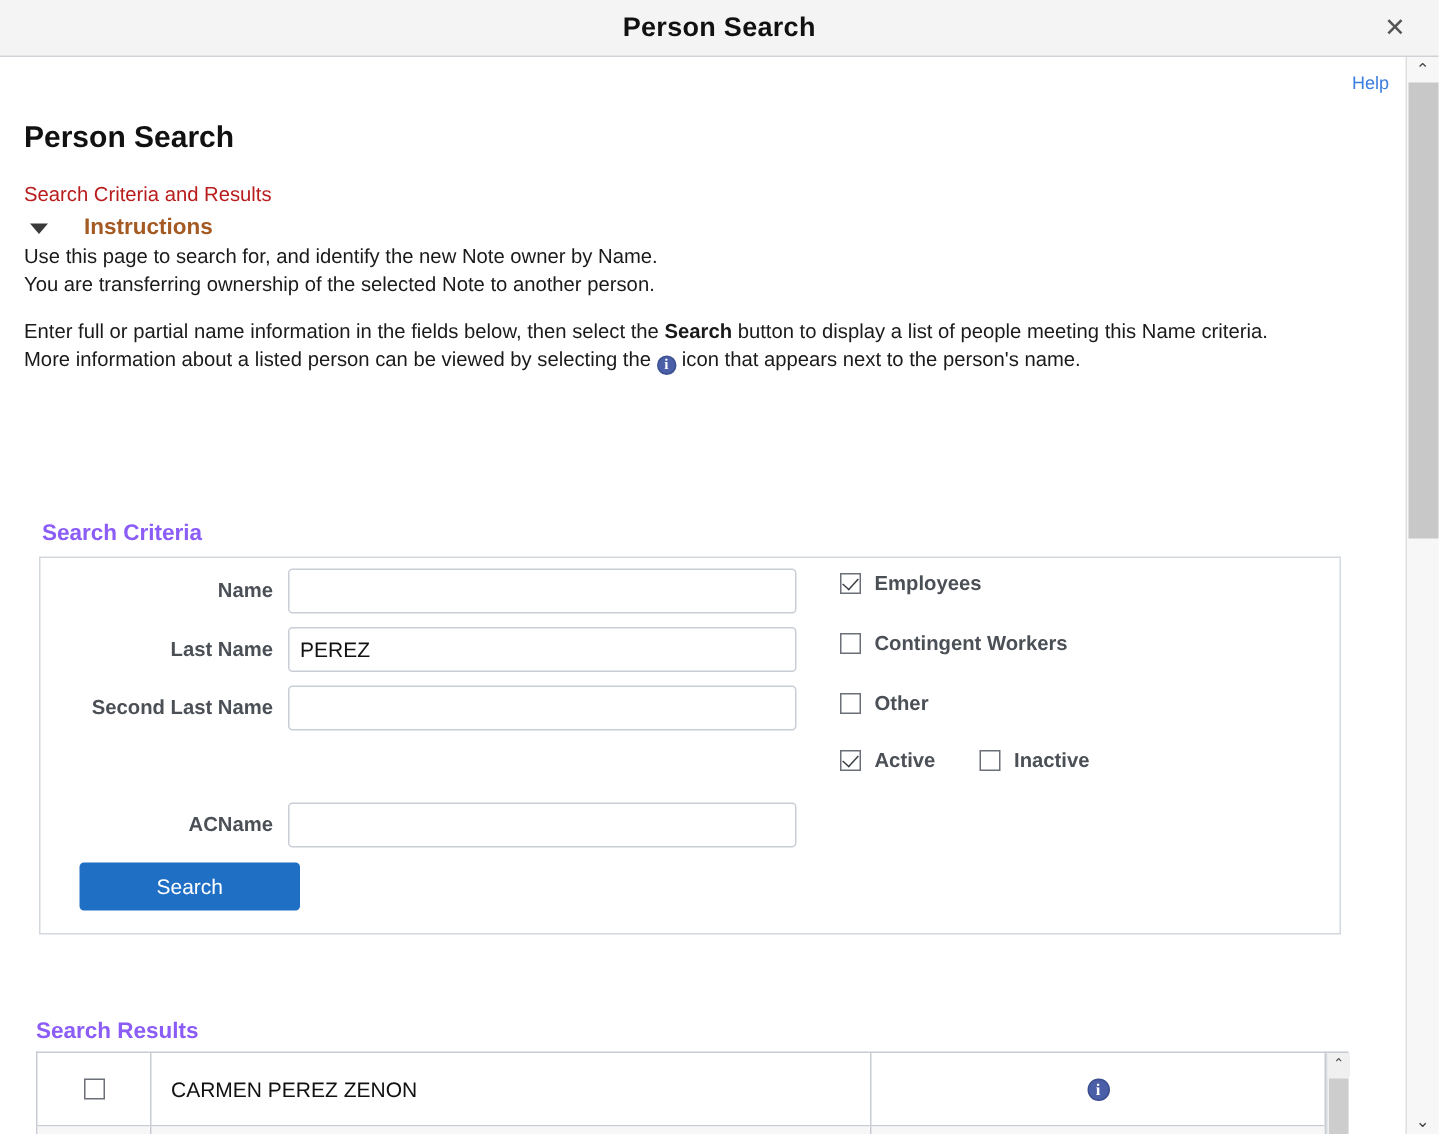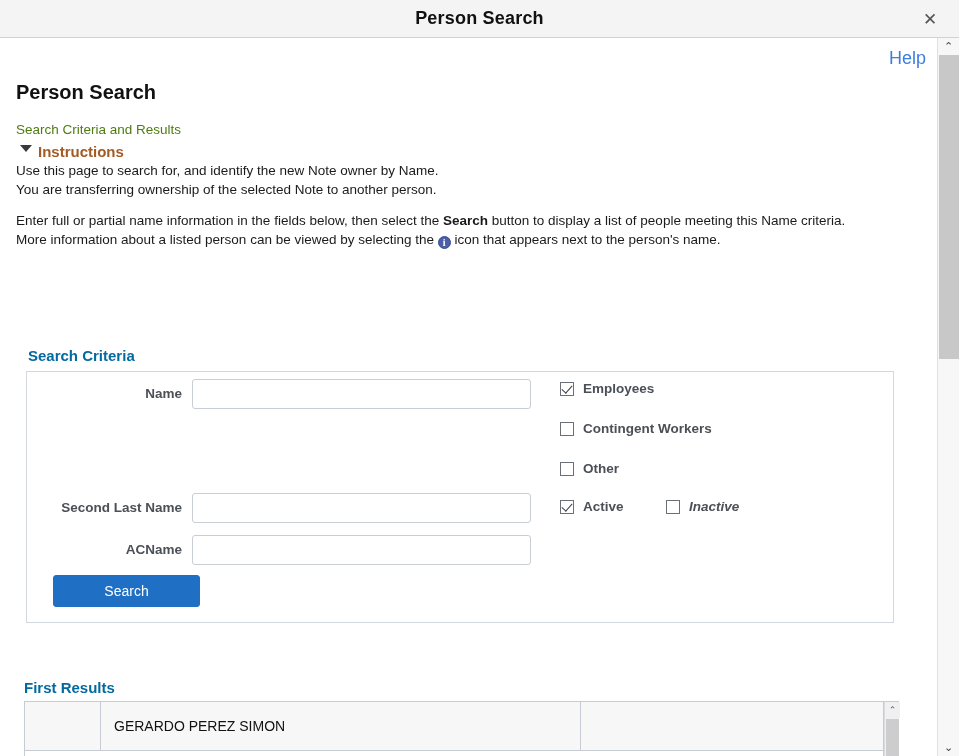--- a/index.html
+++ b/index.html
@@ -40,40 +40,40 @@
   
   .content {
     position: absolute; left: 0; top: 38px;
     width: 937px; height: 718px;
     background: #ffffff;
     overflow: hidden;
   }
 
   .help-link {
     position: absolute; right: 11px; top: 10px;
-    font-size: 18px; color: #3c7de0;
+    font-size: 12px; color: #3c7de0;
     text-decoration: none; cursor: pointer;
   }
 
   .page-title {
     position: absolute; left: 16px; top: 43px;
     font-size: 20px; font-weight: bold; color: #111;
   }
 
   .subtitle {
     position: absolute; left: 16px; top: 84px;
-    font-size: 13.5px; color: #4d7c0f;
+    font-size: 13.5px; color: #b91c1c;
   }
 
   
   .instr-header {
     position: absolute; left: 20px; top: 105px;
     font-size: 15px; font-weight: bold; color: #a45a23;
     cursor: pointer;
-    display: flex; align-items: flex-start; gap: 6px;
+    display: flex; align-items: center; gap: 24px;
   }
   .tri-down {
     width: 0; height: 0;
     border-left: 6px solid transparent;
     border-right: 6px solid transparent;
     border-top: 7px solid #3a3a3a;
     display: inline-block;
     margin-top: 2px;
   }
   .instr-body {
@@ -98,21 +98,21 @@
     font-family: "Liberation Serif", serif;
   }
   .info-dot.big {
     width: 15px; height: 15px; line-height: 14px; font-size: 11px;
     cursor: pointer;
   }
 
   
   .sec-label {
     position: absolute;
-    font-size: 15px; font-weight: bold; color: #0369a1;
+    font-size: 15px; font-weight: bold; color: #8b5cf6;
   }
   #search-criteria-label { left: 28px; top: 309px; }
   #search-results-label  { left: 24px; top: 641px; }
 
   .criteria-box {
     position: absolute; left: 26px; top: 333px;
     width: 868px; height: 252px;
     border: 1px solid #d3d8de;
     background: #fff;
   }
@@ -300,22 +300,26 @@
 
   <div class="sec-label" id="search-criteria-label">Search Criteria</div>
 
   <div class="criteria-box">
 
     <div class="field-row" style="top:7px;">
       <div class="field-label">Name</div>
       <input class="field-input" type="text" value="" style="">
     </div>
 
-
-    <div class="field-row" style="top:85px;margin-top:36px;">
+    <div class="field-row" style="top:46px;">
+      <div class="field-label">Last Name</div>
+      <input class="field-input" type="text" value="PEREZ" style="">
+    </div>
+
+    <div class="field-row" style="top:85px;">
       <div class="field-label">Second Last Name</div>
       <input class="field-input" type="text" value="" style="">
     </div>
 
 
     <div class="field-row" style="top:163px;">
       <div class="field-label">ACName</div>
       <input class="field-input" type="text" value="" style="">
     </div>
 
@@ -331,30 +335,39 @@
         <span class="cb-label">Contingent Workers</span>
       </div>
       <div class="cb-row" style="top:80px;left:0;">
         <span class="cb"></span>
         <span class="cb-label">Other</span>
       </div>
       <div class="cb-row" style="top:118px;left:0;">
         <span class="cb checked"></span>
         <span class="cb-label">Active</span>
       </div>
-      <div class="cb-row" style="top:118px;left:106px;font-style:italic;">
+      <div class="cb-row" style="top:118px;left:93px;">
         <span class="cb"></span>
         <span class="cb-label">Inactive</span>
       </div>
     </div>
   </div>
 
-  <div class="sec-label" id="search-results-label">First Results</div>
+  <div class="sec-label" id="search-results-label">Search Results</div>
 
   <div class="results-box">
+    <div class="res-row">
+      <div class="res-cell-cb">
+        <span class="res-cb"></span>
+      </div>
+      <div class="res-cell-name">CARMEN PEREZ ZENON</div>
+      <div class="res-cell-info">
+        <span class="info-dot big">i</span>
+      </div>
+    </div>
     <div class="res-row alt">
       <div class="res-cell-cb">
         
       </div>
       <div class="res-cell-name">GERARDO PEREZ SIMON</div>
       <div class="res-cell-info">
         
       </div>
     </div>
   </div>

